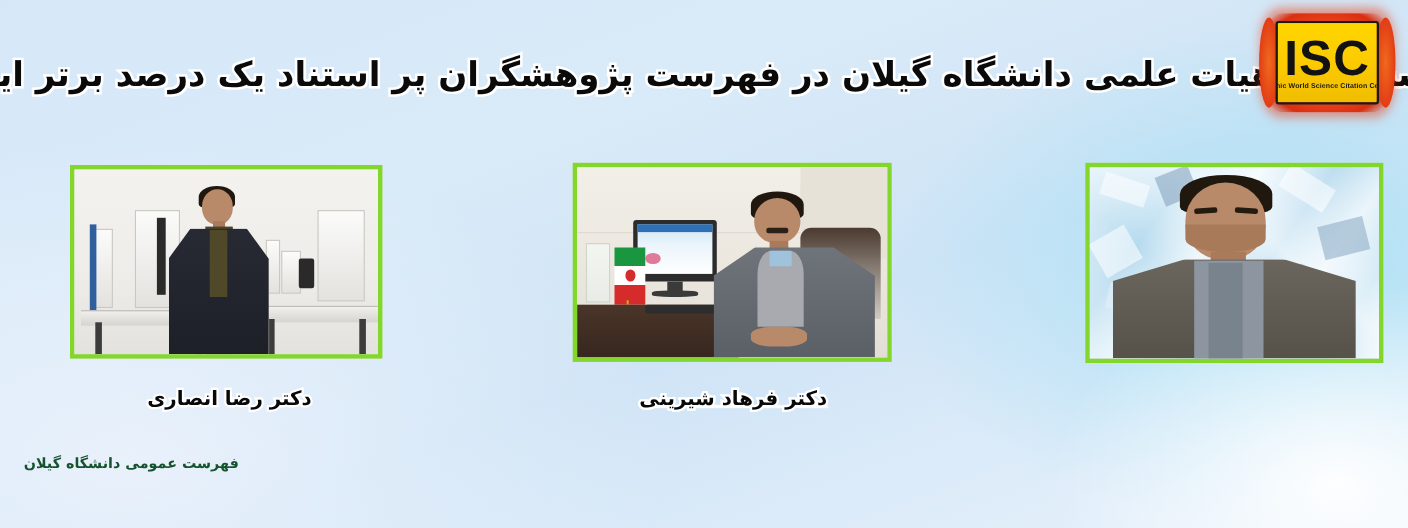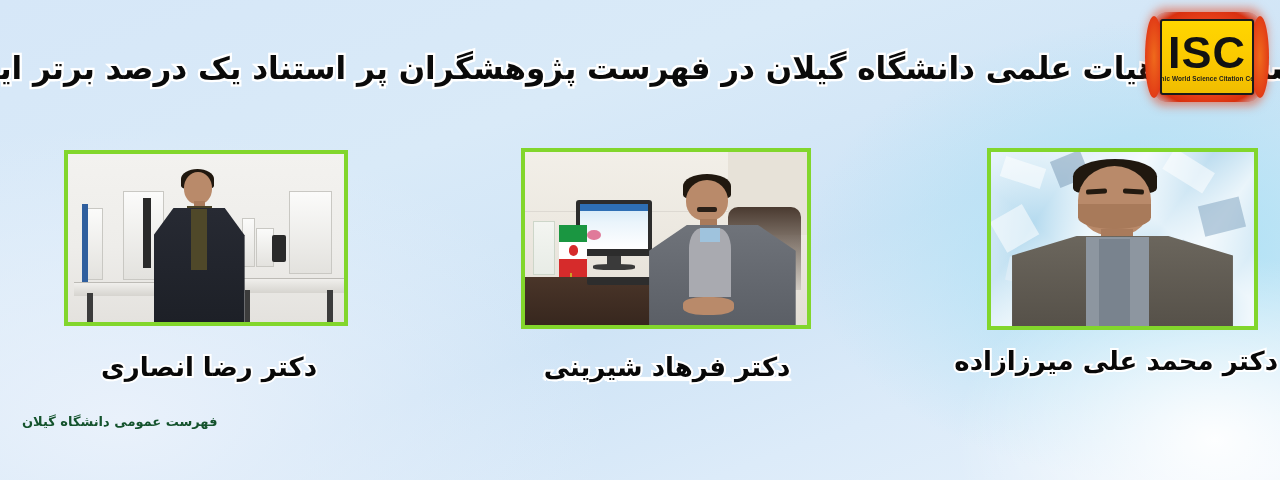--- a/index.html
+++ b/index.html
@@ -215,21 +215,21 @@
   }
   .person-neck { position: absolute; background: #a97b5c; }
   .person-body { position: absolute; }
   .person-shirt { position: absolute; }
 
   
   .name-caption {
     position: absolute;
     text-align: center;
     direction: rtl;
-    font-size: 26px;
+    font-size: 18px;
     font-weight: 700;
     color: #080808;
     white-space: nowrap;
     -webkit-text-stroke: 4px #ffffff;
     paint-order: stroke fill;
     text-shadow:
       0 0 2px #ffffff,
       1px 1px 0 rgba(255,255,255,0.9),
       -1px -1px 0 rgba(255,255,255,0.9);
   }
@@ -352,17 +352,16 @@
       <div class="person-body" style="left:8%; top:48%; width:84%; height:52%;
            background:linear-gradient(180deg,#6b665d 0%, #565149 100%);
            clip-path:polygon(30% 0%, 70% 0%, 100% 22%, 100% 100%, 0% 100%, 0% 22%);"></div>
       <div class="person-shirt" style="left:36%; top:49%; width:24%; height:51%; background:#8d96a0;"></div>
       <div style="position:absolute;left:41%;top:50%;width:12%;height:50%;background:#79838e;"></div>
     </div>
   </div>
 
   <div class="name-caption name-1">دکتر رضا انصاری</div>
   <div class="name-caption name-2">دکتر فرهاد شیرینی</div>
-  <div class="name-caption name-3">دکتر محمد علی میرزازاده</div>
 
   <div class="footer-credit">فهرست عمومی دانشگاه گیلان</div>
 
 </div>
 
 </body></html>

